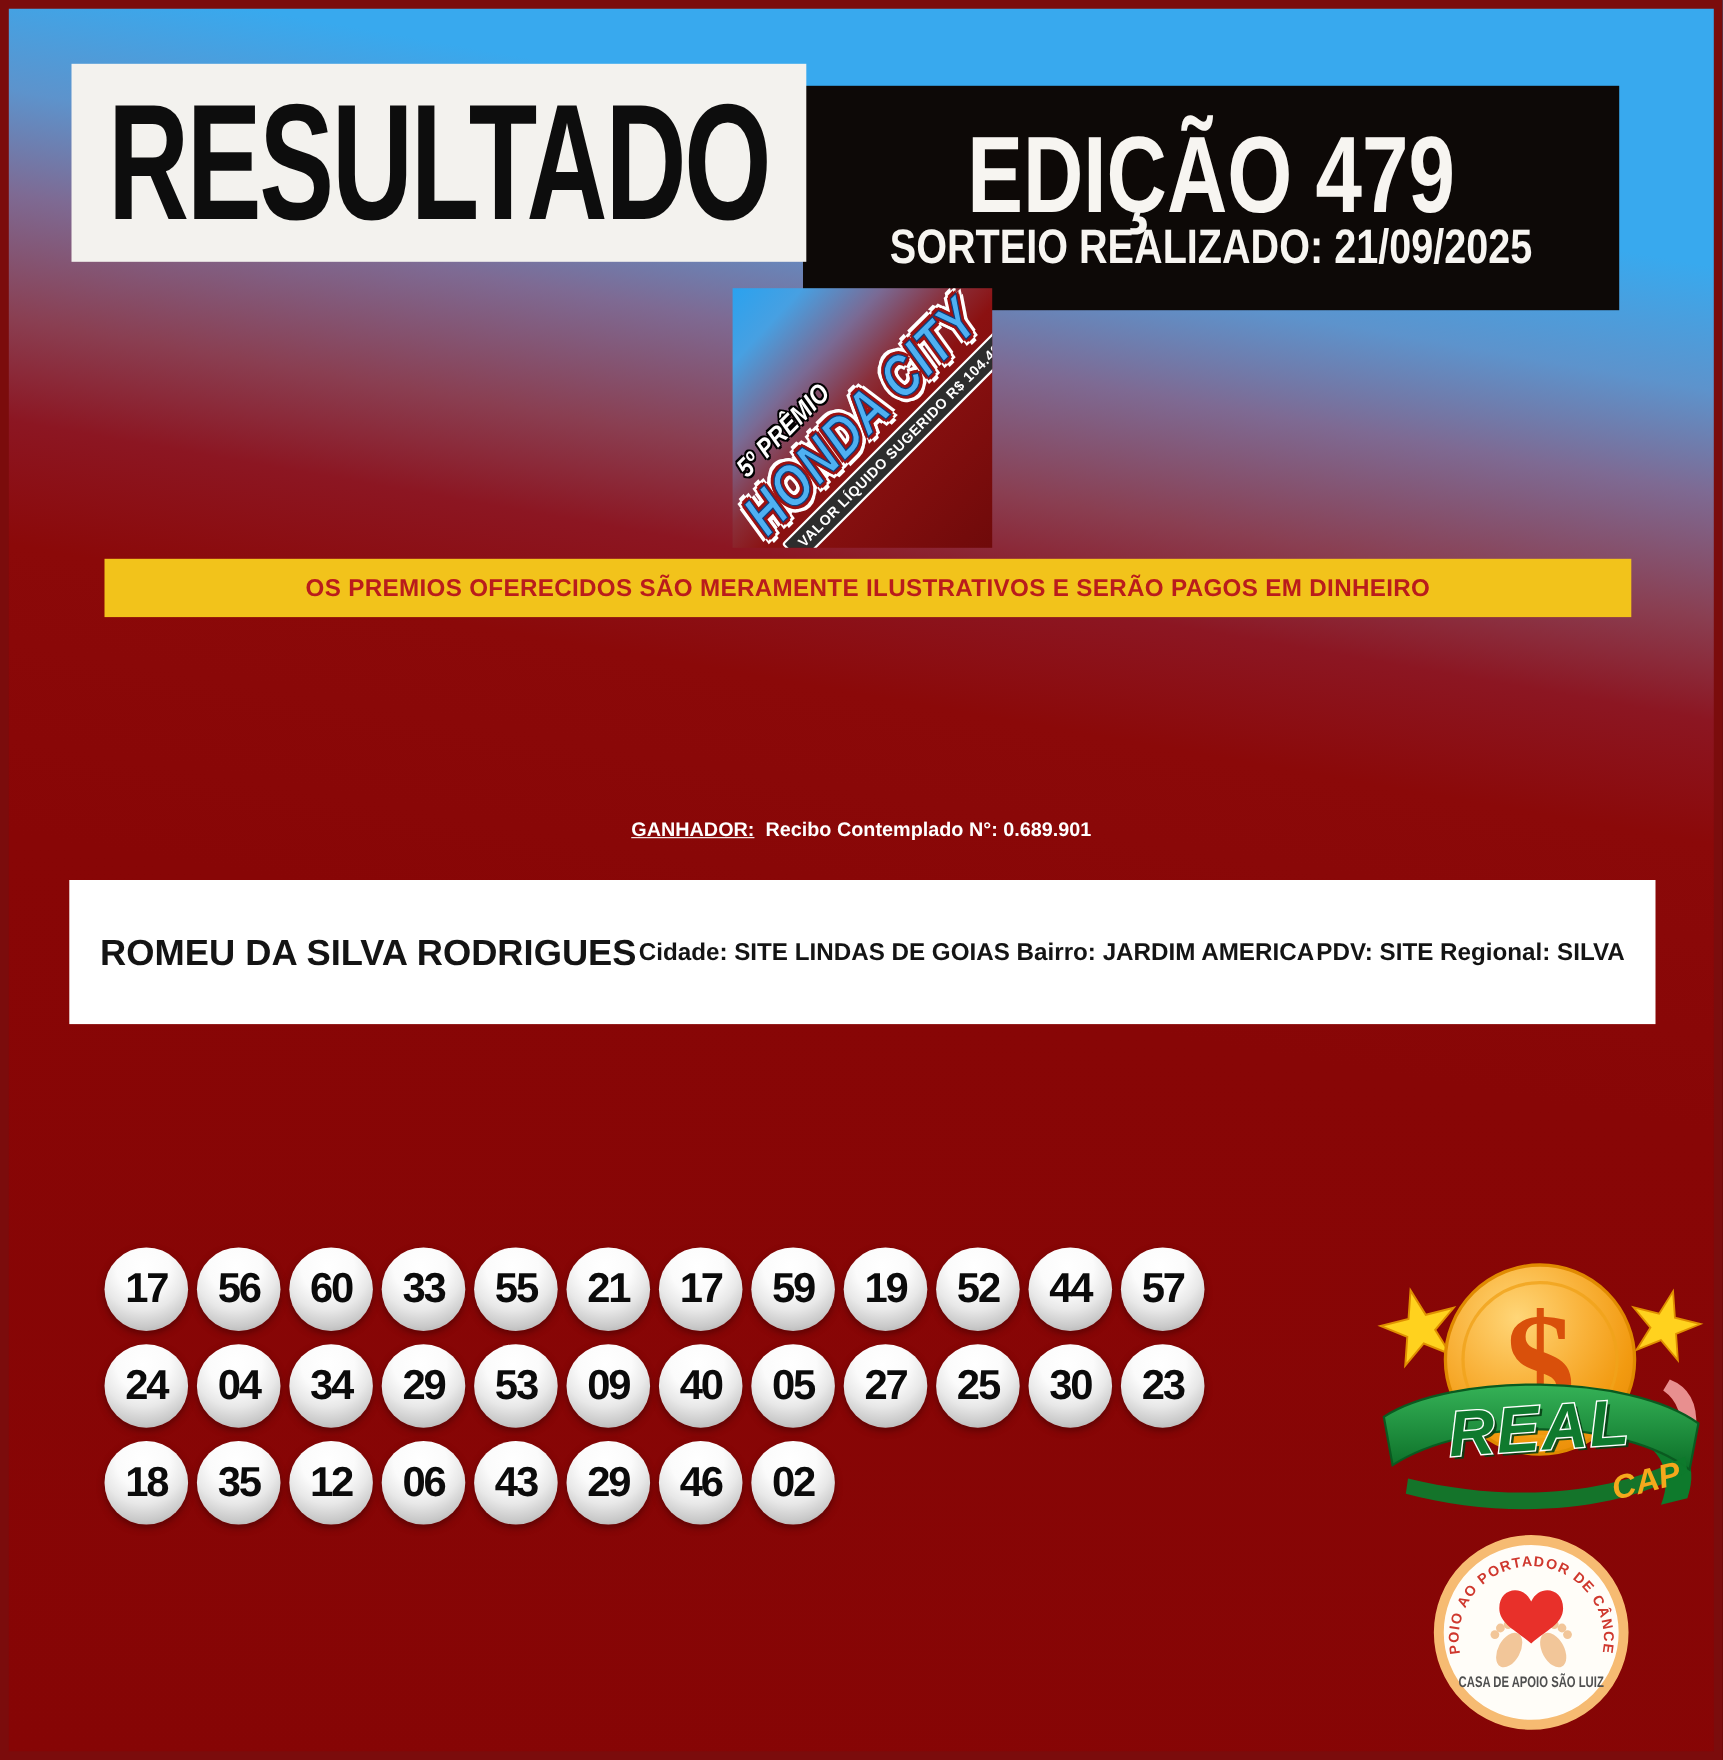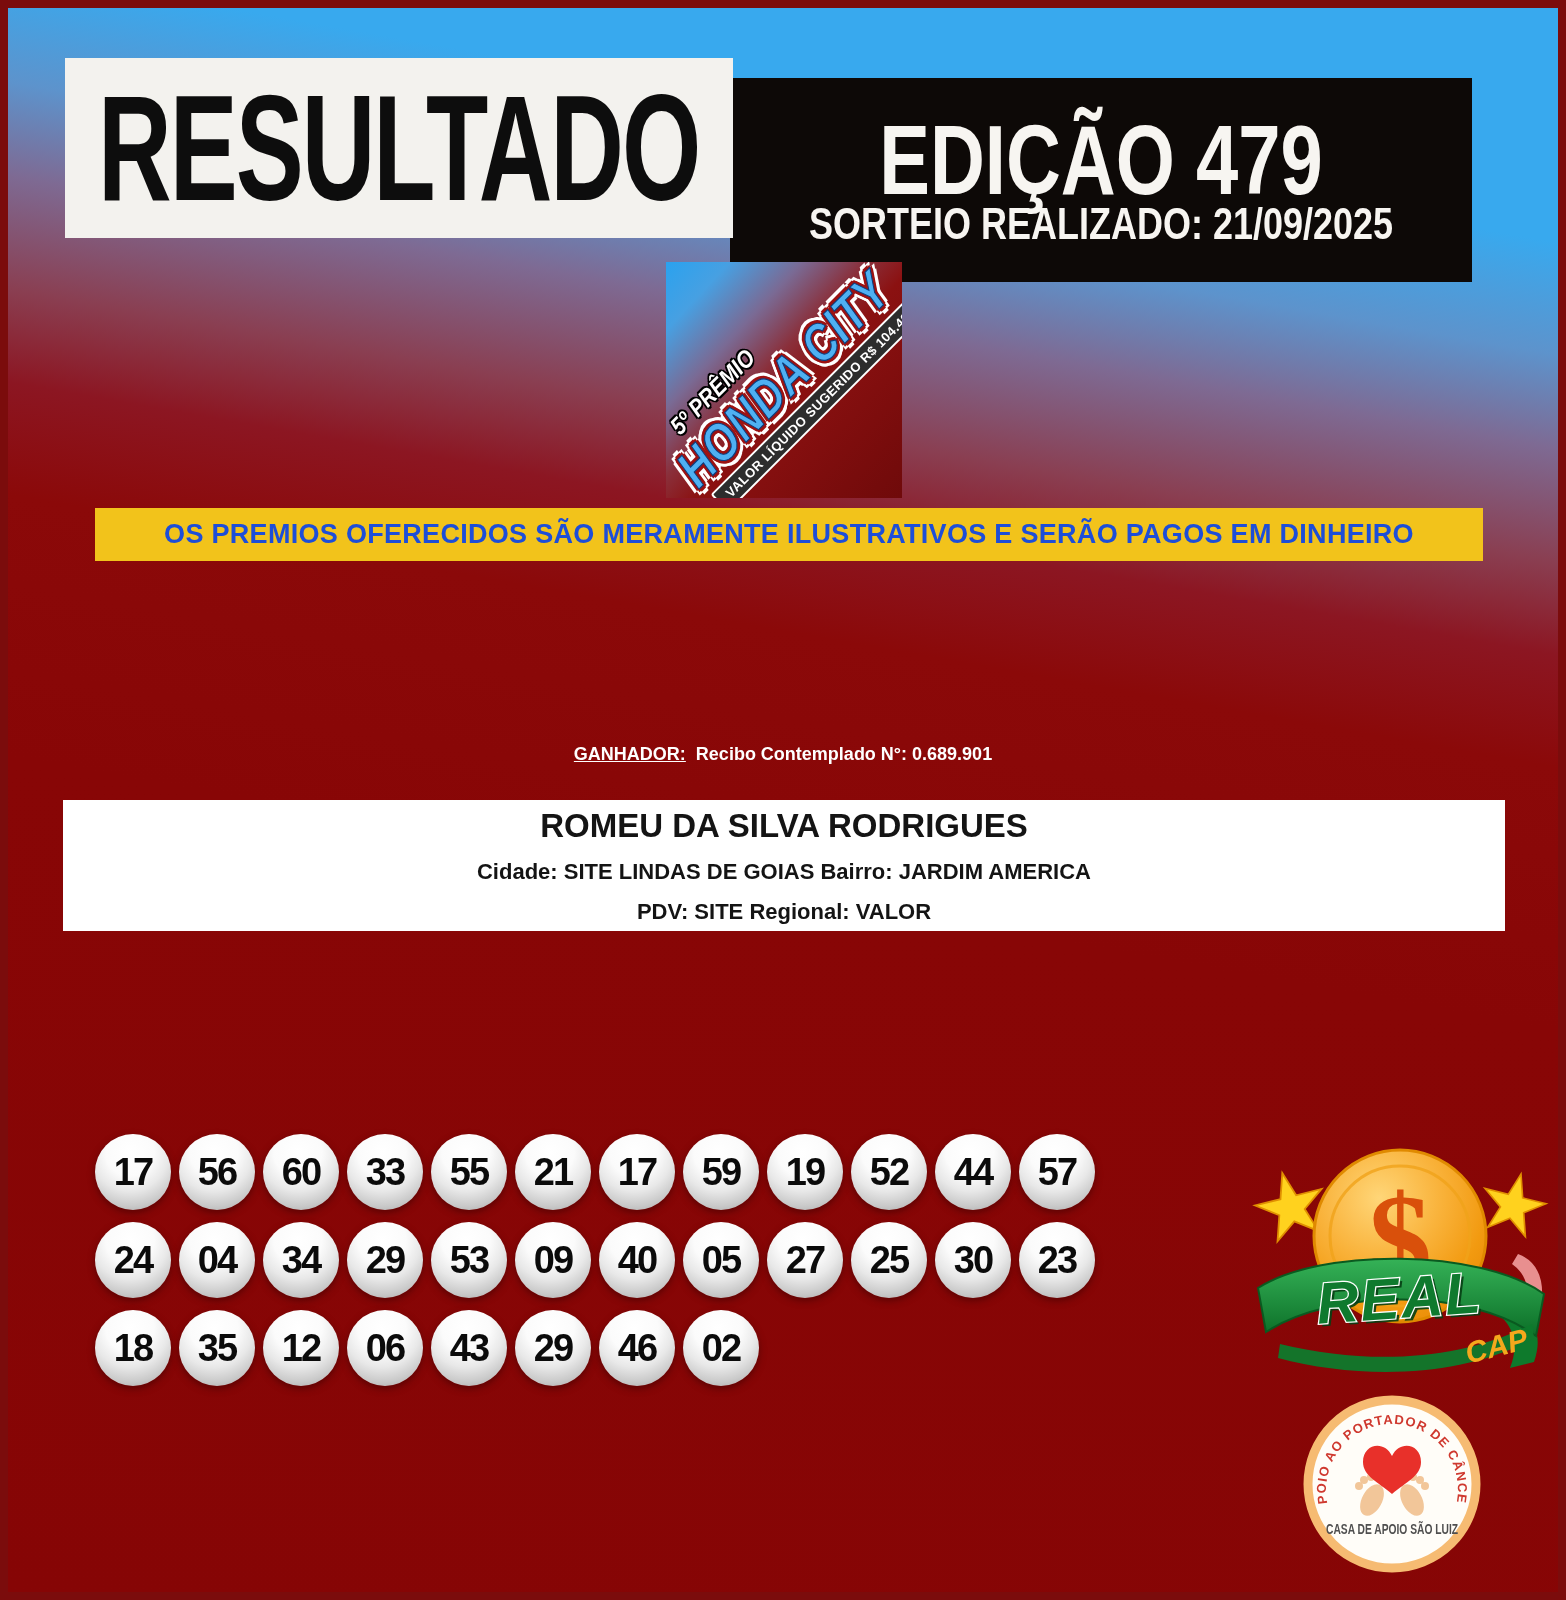--- a/index.html
+++ b/index.html
@@ -64,31 +64,31 @@
     font-size:13px; font-weight:700; color:#ffffff; background:#2d2d2d;
     padding:3px 10px; letter-spacing:0.5px; border:2px solid #ffffff; border-radius:3px;
     margin-left:40px;
   }
 
   
   .banner {
     position:absolute; left:95px; top:508px; width:1388px; height:53px;
     background:#f2c31b; display:flex; align-items:center; justify-content:center;
   }
-  .banner-text { font-size:27px; font-weight:700; color:#1d4ed8; letter-spacing:0.3px; }
+  .banner-text { font-size:22px; font-weight:700; color:#b91c1c; letter-spacing:0.3px; }
 
   
   .ganhador {
     position:absolute; left:0; top:744px; width:100%; text-align:center;
     color:#ffffff; font-size:18px; font-weight:700;
   }
   .ganhador .g-label { text-decoration:underline; margin-right:10px; }
   .winner-box {
     position:absolute; left:63px; top:800px; width:1442px; height:131px; background:#ffffff;
-    display:flex; flex-direction:column; align-items:center; justify-content:center; gap:14px; color:#141414;
+    display:flex; flex-direction:row; align-items:center; justify-content:center; gap:2px; color:#141414;
   }
   .winner-name { font-size:33px; font-weight:700; letter-spacing:0; }
   .winner-line { font-size:22px; font-weight:700; }
 
   
   .balls-grid {
     position:absolute; left:95px; top:1134px; width:1004px;
     display:flex; flex-wrap:wrap; gap:12px 8px;
   }
   .ball {
@@ -129,21 +129,21 @@
     <span class="banner-text">OS PREMIOS OFERECIDOS SÃO MERAMENTE ILUSTRATIVOS E SERÃO PAGOS EM DINHEIRO</span>
   </div>
 
   <div class="ganhador">
     <span class="g-label">GANHADOR:</span><span>Recibo Contemplado N°: 0.689.901</span>
   </div>
 
   <div class="winner-box">
     <div class="winner-name">ROMEU DA SILVA RODRIGUES</div>
     <div class="winner-line">Cidade: SITE LINDAS DE GOIAS Bairro: JARDIM AMERICA</div>
-    <div class="winner-line">PDV: SITE Regional: VALOR</div>
+    <div class="winner-line">PDV: SITE Regional: SILVA</div>
   </div>
 
   <div class="balls-grid" id="balls-grid">
       <div class="ball">17</div>
       <div class="ball">56</div>
       <div class="ball">60</div>
       <div class="ball">33</div>
       <div class="ball">55</div>
       <div class="ball">21</div>
       <div class="ball">17</div>

